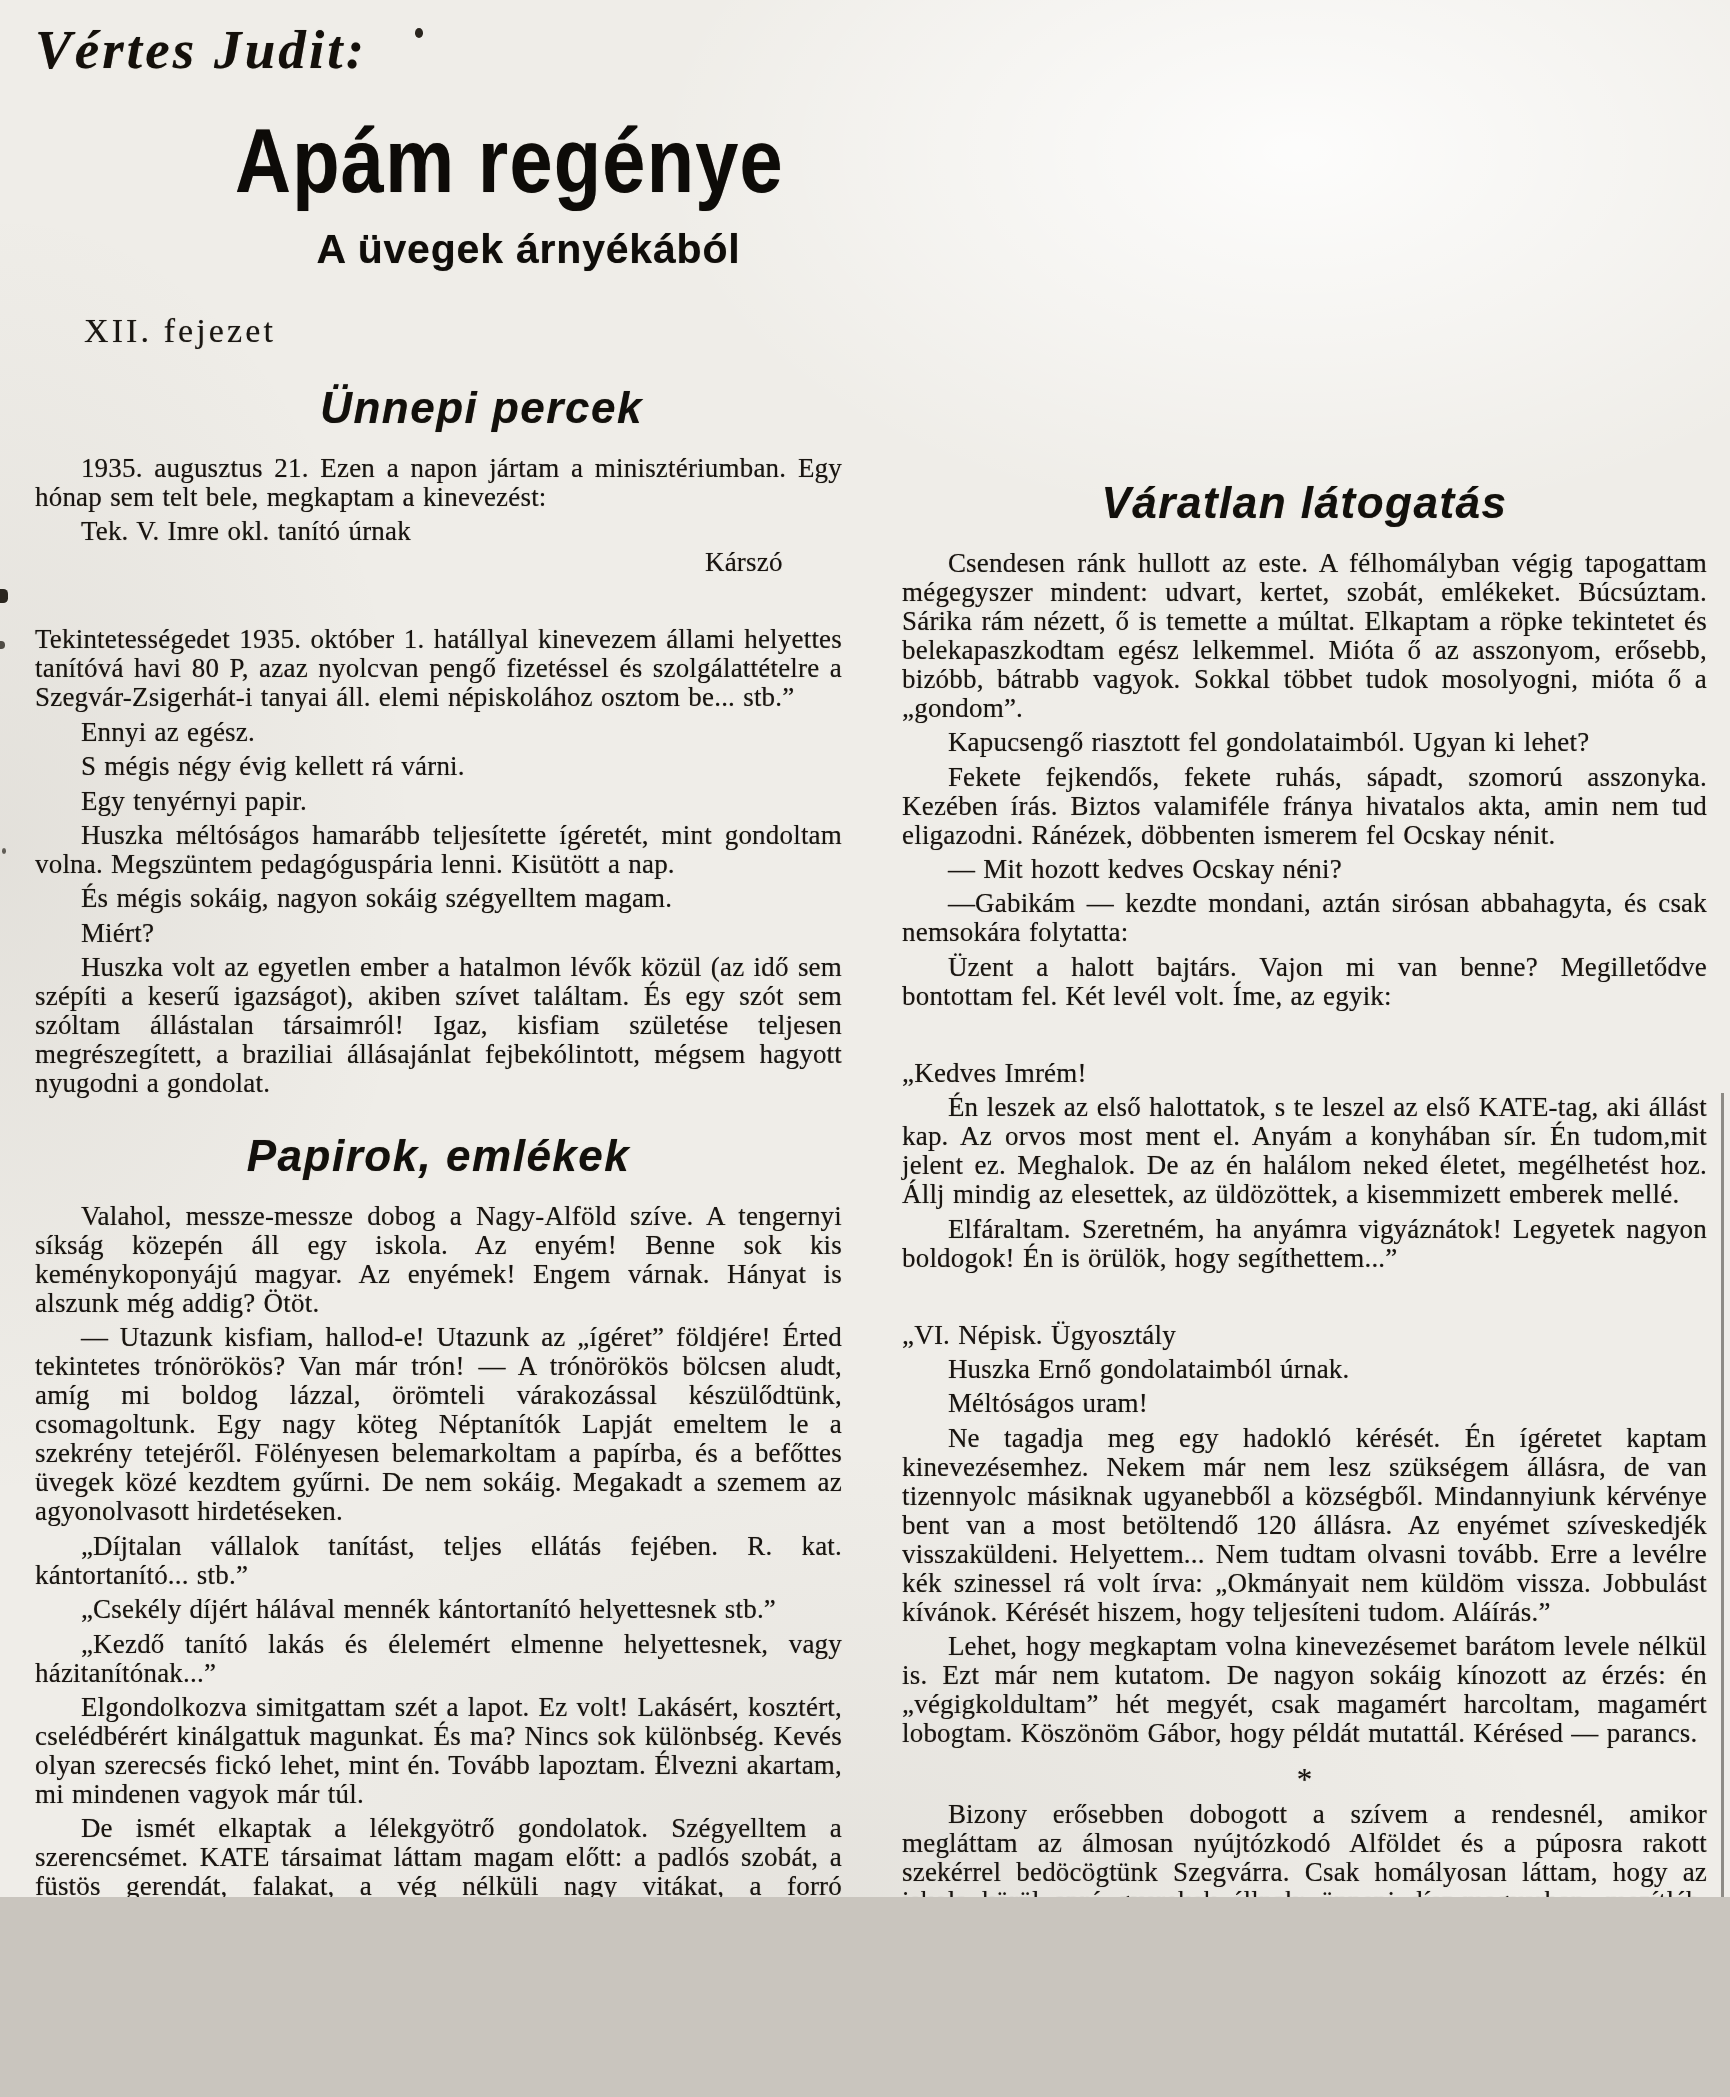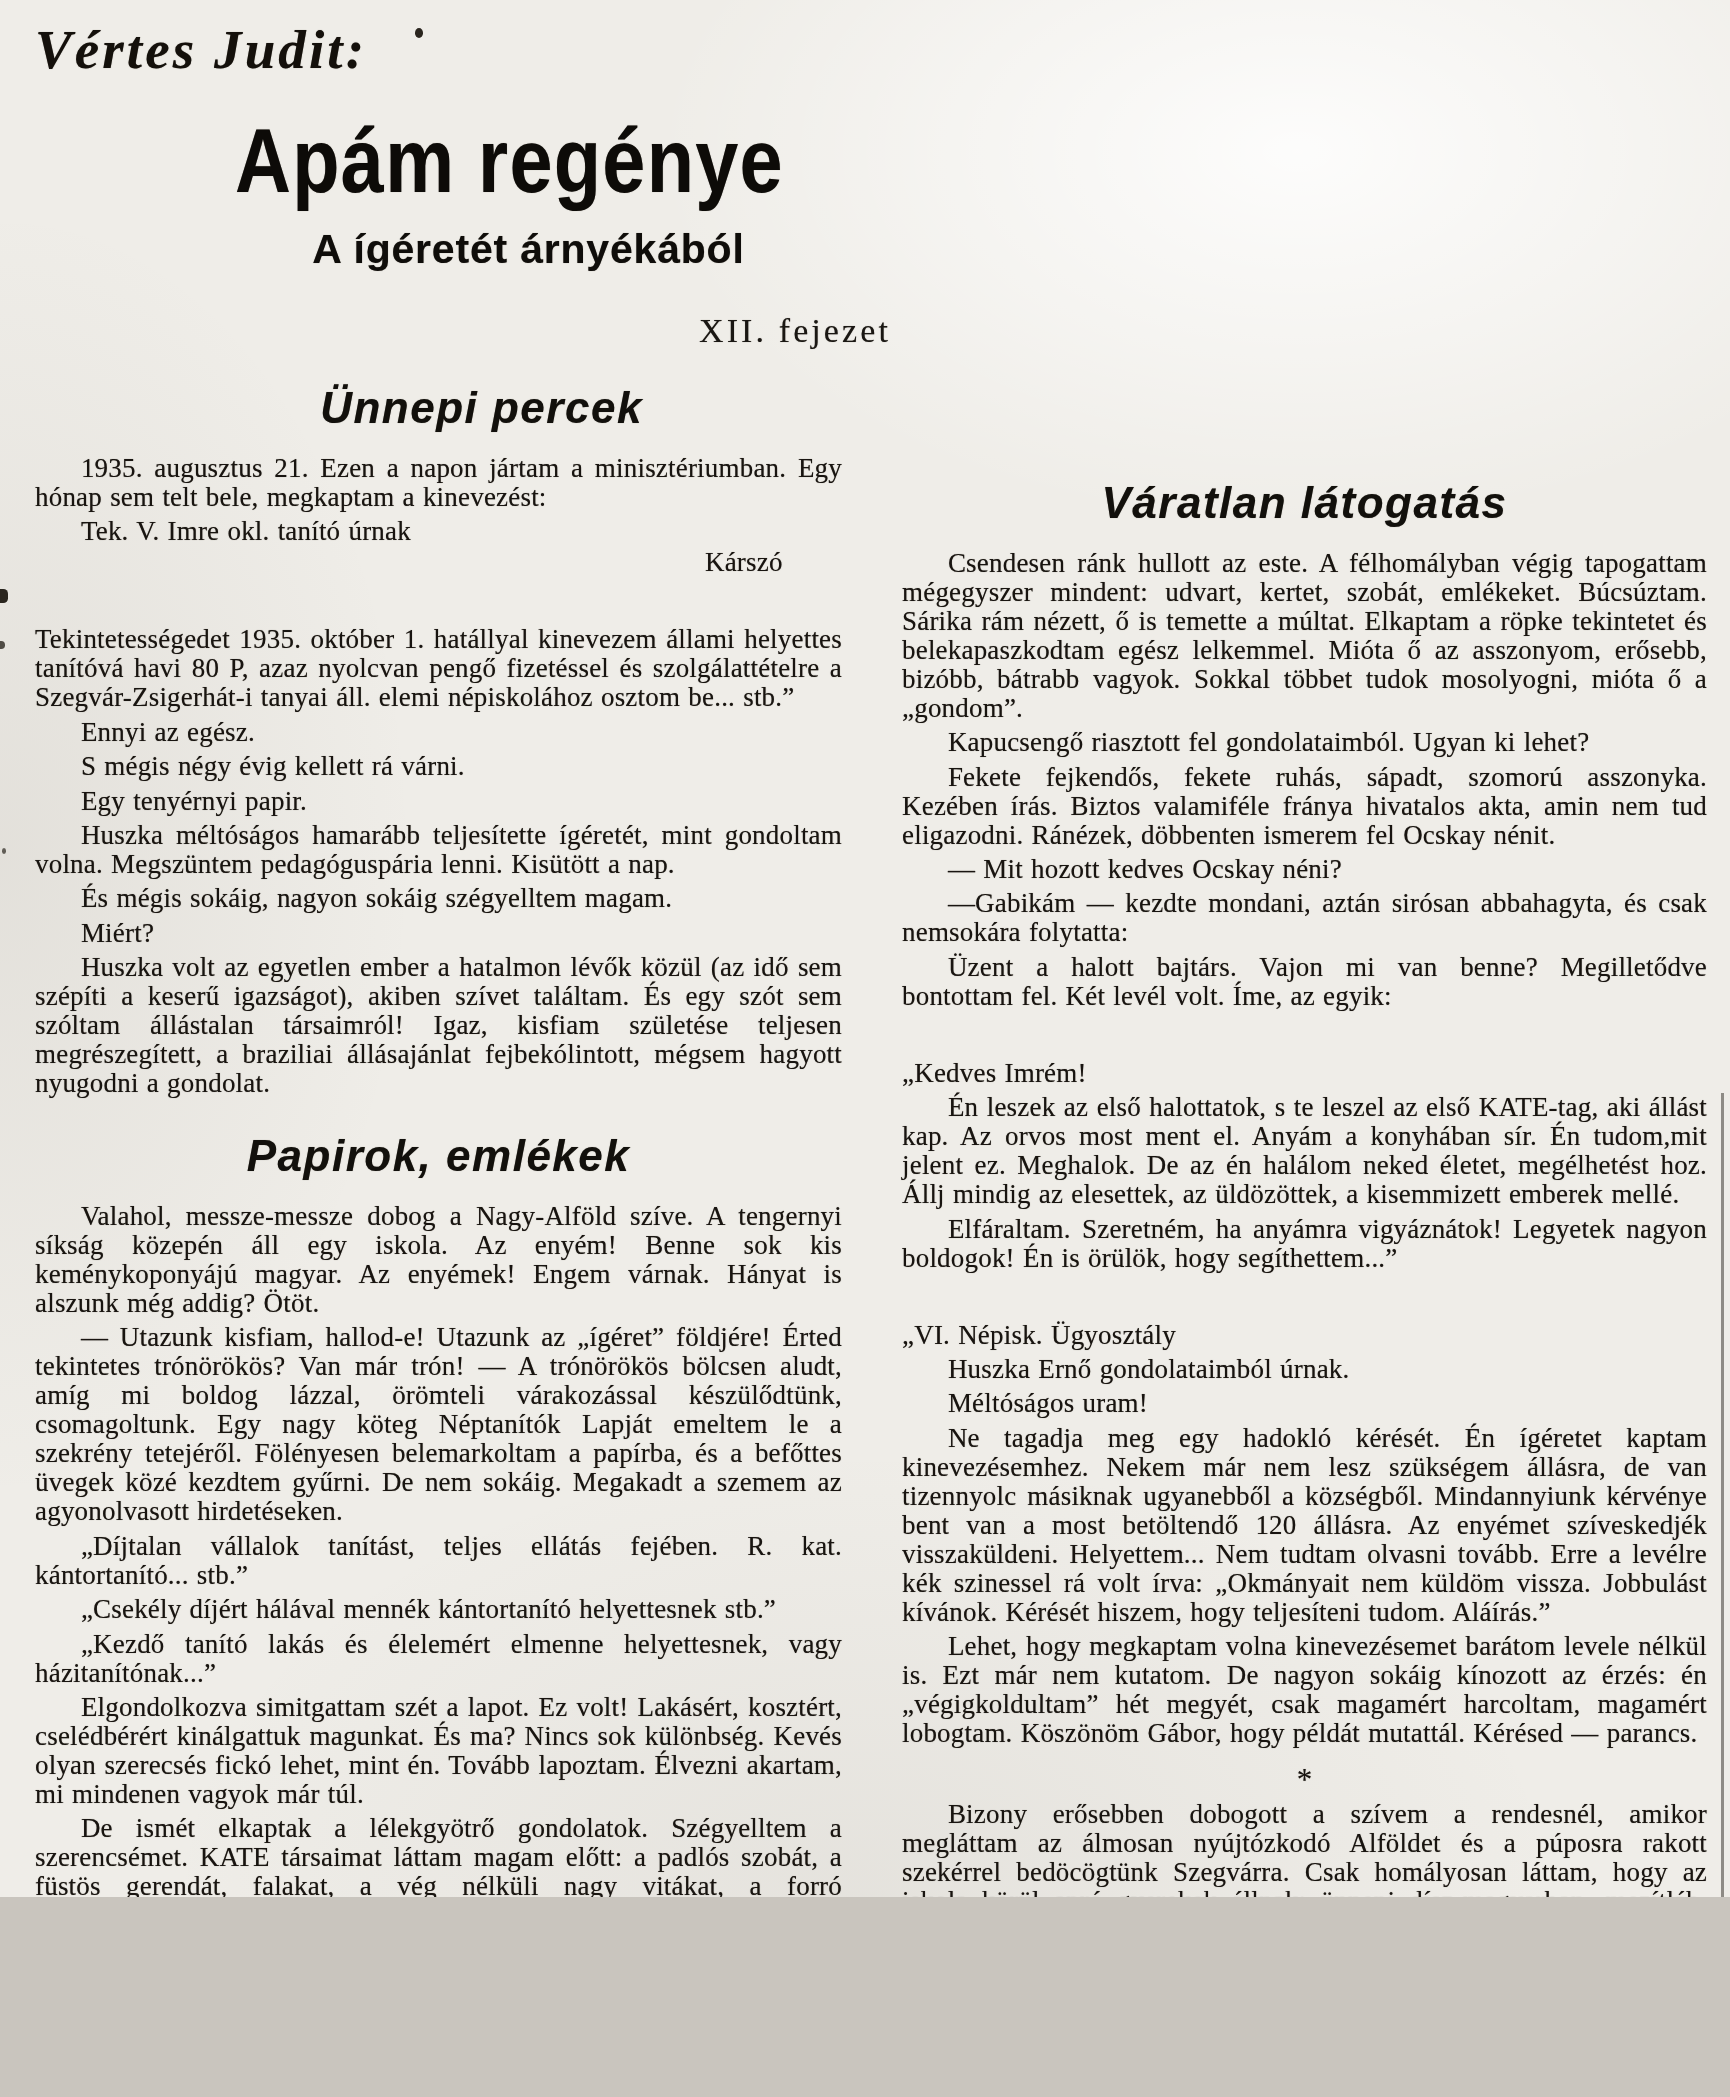--- a/index.html
+++ b/index.html
@@ -56,21 +56,21 @@
     text-align: center;
     letter-spacing: 0.8px;
     position: relative;
     left: 90px;
     color: #0f0d0a;
   }
   .chapter {
     margin-top: 40px;
     font-size: 34px;
     line-height: 1.1;
-    text-align: right;
+    text-align: left;
     letter-spacing: 3.1px;
     position: relative;
     left: 49px;
     color: #1a1713;
   }
   .sec {
     margin: 34px 0 21.5px 0;
     font-family: Liberation Sans, sans-serif;
     font-style: italic;
     font-weight: bold;
@@ -124,21 +124,21 @@
   .speck.d { left: 1.5px;   top: 848px; width: 4.6px; height: 6.1px; opacity:.7; }
 </style>
 </head>
 <body>
 
 <div class="page">
 
   <div class="col col-left">
     <div class="author">Vértes Judit:</div>
     <h1 class="title">Apám regénye</h1>
-    <div class="subtitle">A ígéretét árnyékából</div>
+    <div class="subtitle">A üvegek árnyékából</div>
     <div class="chapter">XII. fejezet</div>
 
     <h2 class="sec offset">Ünnepi percek</h2>
     <div class="paras">
 
     <p class="para">1935. augusztus 21. Ezen a napon jártam a minisztériumban. Egy hónap sem telt bele, megkaptam a kinevezést:</p>
         <p class="para">Tek. V. Imre okl. tanító úrnak</p>
         <p class="para sign">Kárszó</p>
         <p class="para flush">Tekintetességedet 1935. október 1. hatállyal kinevezem állami helyettes tanítóvá havi 80 P, azaz nyolcvan pengő fizetéssel és szolgálattételre a Szegvár-Zsigerhát-i tanyai áll. elemi népiskolához osztom be... stb.”</p>
         <p class="para">Ennyi az egész.</p>

